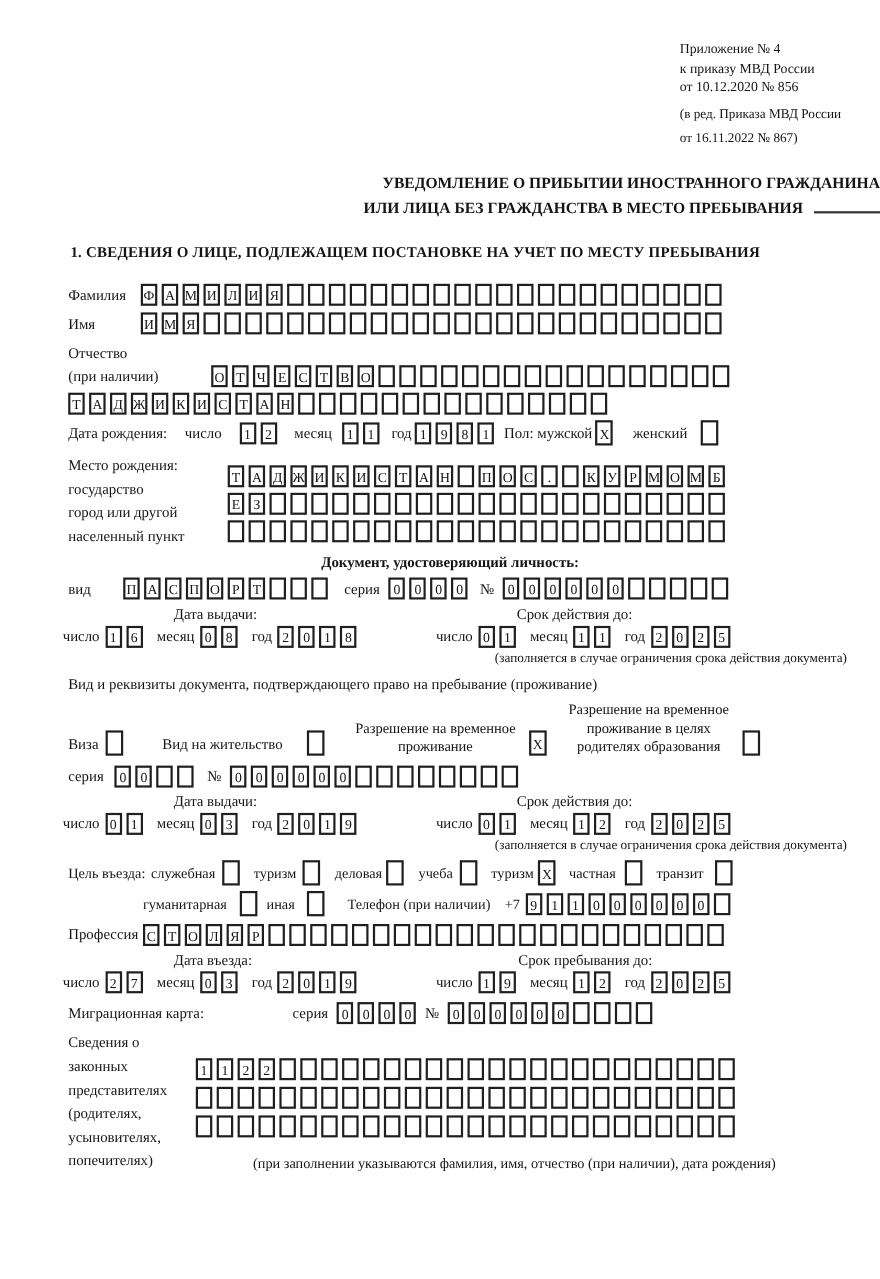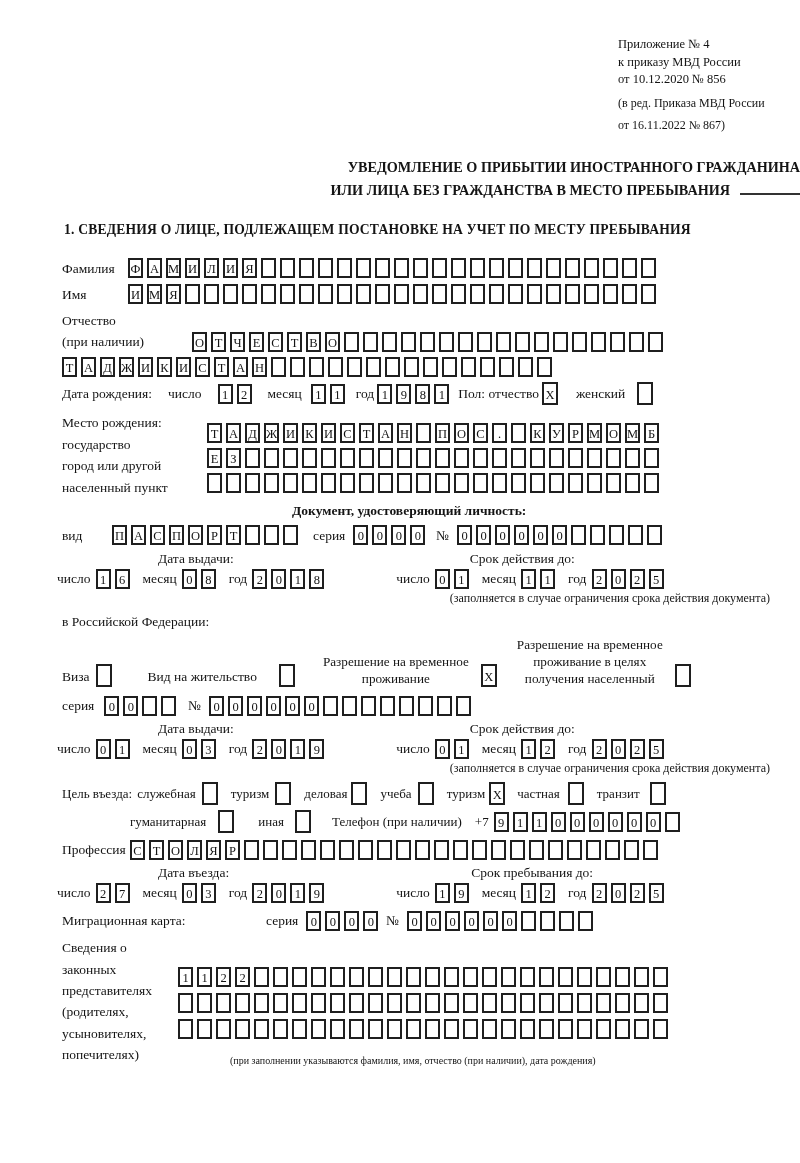--- a/index.html
+++ b/index.html
@@ -80,21 +80,21 @@
   </div>
 
   <div class="row" style="margin-bottom:7px">
     <span class="lbl" style="width:106px">Дата рождения:</span>
     <span class="lbl">число</span>
     <span class="cells" style="margin-left:16px"><span class="cell">1</span><span class="cell">2</span></span>
     <span class="lbl" style="margin-left:12px">месяц</span>
     <span class="cells" style="margin-left:9px"><span class="cell">1</span><span class="cell">1</span></span>
     <span class="lbl" style="margin-left:7px">год</span>
     <span class="cells" style="margin-left:3px"><span class="cell">1</span><span class="cell">9</span><span class="cell">8</span><span class="cell">1</span></span>
-    <span class="lbl" style="margin-left:5px">Пол: отчество</span>
+    <span class="lbl" style="margin-left:5px">Пол: мужской</span>
     <span class="cells check" style="margin-left:3px"><span class="cell">X</span></span>
     <span class="lbl" style="margin-left:14px">женский</span>
     <span class="cells check" style="margin-left:12px"><span class="cell"></span></span>
   </div>
 
   <div class="row top">
     <div class="lbl labcol" style="width:145px">
       <div>Место рождения:</div>
       <div>государство</div>
       <div>город или другой</div>
@@ -135,36 +135,36 @@
       <span>число</span>
       <span class="cells"><span class="cell">0</span><span class="cell">1</span></span>
       <span class="gl">месяц</span>
       <span class="cells"><span class="cell">1</span><span class="cell">1</span></span>
       <span class="gl">год</span>
       <span class="cells"><span class="cell">2</span><span class="cell">0</span><span class="cell">2</span><span class="cell">5</span></span>
     </div>
   </div>
   <div class="note">(заполняется в случае ограничения срока действия документа)</div>
 
-  <div class="plain">в Российской Федерации:</div>
+  <div class="plain">Вид и реквизиты документа, подтверждающего право на пребывание (проживание)</div>
 
   <div class="row top" style="margin-top:4px">
     <span class="lbl">Виза</span>
     <span class="cells check" style="margin-left:6px"><span class="cell"></span></span>
     <span class="lbl" style="margin-left:32px">Вид на жительство</span>
     <span class="cells check" style="margin-left:22px"><span class="cell"></span></span>
     <span class="lbl center-lbl" style="margin-left:24px">
       <div>Разрешение на временное</div>
       <div>проживание</div>
     </span>
     <span class="cells check" style="margin-left:12px"><span class="cell">X</span></span>
     <span class="lbl center-lbl" style="margin-left:16px">
       <div>Разрешение на временное</div>
       <div>проживание в целях</div>
-      <div>получения населенный</div>
+      <div>родителях образования</div>
     </span>
     <span class="cells check" style="margin-left:12px"><span class="cell"></span></span>
   </div>
 
   <div class="row" style="margin-top:8px">
     <span class="lbl">серия</span>
     <span class="cells" style="margin-left:10px"><span class="cell">0</span><span class="cell">0</span><span class="cell"></span><span class="cell"></span></span>
     <span class="lbl" style="margin-left:8px">№</span>
     <span class="cells" style="margin-left:8px"><span class="cell">0</span><span class="cell">0</span><span class="cell">0</span><span class="cell">0</span><span class="cell">0</span><span class="cell">0</span><span class="cell"></span><span class="cell"></span><span class="cell"></span><span class="cell"></span><span class="cell"></span><span class="cell"></span><span class="cell"></span><span class="cell"></span></span>
   </div>
@@ -207,21 +207,21 @@
     <span class="cells check" style="margin-left:4px"><span class="cell">X</span></span>
     <span class="lbl" style="margin-left:8px">частная</span>
     <span class="cells check" style="margin-left:8px"><span class="cell"></span></span>
     <span class="lbl" style="margin-left:9px">транзит</span>
     <span class="cells check" style="margin-left:10px"><span class="cell"></span></span>
   </div>
 
   <div class="row" style="font-size:13px; margin-left:130px; margin-top:5px">
     <span class="lbl">гуманитарная</span>
     <span class="cells check" style="margin-left:12px"><span class="cell"></span></span>
-    <span class="lbl" style="margin-left:20px">иная</span>
+    <span class="lbl" style="margin-left:4px">иная</span>
     <span class="cells check" style="margin-left:11px"><span class="cell"></span></span>
     <span class="lbl" style="margin-left:17px">Телефон (при наличии)</span>
     <span class="lbl" style="margin-left:13px">+7</span>
     <span class="cells" style="margin-left:5px"><span class="cell">9</span><span class="cell">1</span><span class="cell">1</span><span class="cell">0</span><span class="cell">0</span><span class="cell">0</span><span class="cell">0</span><span class="cell">0</span><span class="cell">0</span><span class="cell"></span></span>
   </div>
 
   <div class="row" style="margin-top:6px">
     <div class="lbl" style="width:68px">Профессия</div>
     <div class="cells"><span class="cell">С</span><span class="cell">Т</span><span class="cell">О</span><span class="cell">Л</span><span class="cell">Я</span><span class="cell">Р</span><span class="cell"></span><span class="cell"></span><span class="cell"></span><span class="cell"></span><span class="cell"></span><span class="cell"></span><span class="cell"></span><span class="cell"></span><span class="cell"></span><span class="cell"></span><span class="cell"></span><span class="cell"></span><span class="cell"></span><span class="cell"></span><span class="cell"></span><span class="cell"></span><span class="cell"></span><span class="cell"></span><span class="cell"></span><span class="cell"></span><span class="cell"></span><span class="cell"></span></div>
   </div>
@@ -263,17 +263,17 @@
       <div>законных</div>
       <div>представителях</div>
       <div>(родителях,</div>
       <div>усыновителях,</div>
       <div>попечителях)</div>
     </div>
     <div class="boxcol">
       <div class="cells" style="margin-bottom:6px"><span class="cell">1</span><span class="cell">1</span><span class="cell">2</span><span class="cell">2</span><span class="cell"></span><span class="cell"></span><span class="cell"></span><span class="cell"></span><span class="cell"></span><span class="cell"></span><span class="cell"></span><span class="cell"></span><span class="cell"></span><span class="cell"></span><span class="cell"></span><span class="cell"></span><span class="cell"></span><span class="cell"></span><span class="cell"></span><span class="cell"></span><span class="cell"></span><span class="cell"></span><span class="cell"></span><span class="cell"></span><span class="cell"></span><span class="cell"></span></div>
       <div class="cells" style="margin-bottom:6px"><span class="cell"></span><span class="cell"></span><span class="cell"></span><span class="cell"></span><span class="cell"></span><span class="cell"></span><span class="cell"></span><span class="cell"></span><span class="cell"></span><span class="cell"></span><span class="cell"></span><span class="cell"></span><span class="cell"></span><span class="cell"></span><span class="cell"></span><span class="cell"></span><span class="cell"></span><span class="cell"></span><span class="cell"></span><span class="cell"></span><span class="cell"></span><span class="cell"></span><span class="cell"></span><span class="cell"></span><span class="cell"></span><span class="cell"></span></div>
       <div class="cells"><span class="cell"></span><span class="cell"></span><span class="cell"></span><span class="cell"></span><span class="cell"></span><span class="cell"></span><span class="cell"></span><span class="cell"></span><span class="cell"></span><span class="cell"></span><span class="cell"></span><span class="cell"></span><span class="cell"></span><span class="cell"></span><span class="cell"></span><span class="cell"></span><span class="cell"></span><span class="cell"></span><span class="cell"></span><span class="cell"></span><span class="cell"></span><span class="cell"></span><span class="cell"></span><span class="cell"></span><span class="cell"></span><span class="cell"></span></div>
-      <div style="font-size:10px; margin:16px 5px 0 52px">(при заполнении указываются фамилия, имя, отчество (при наличии), дата рождения)</div>
+      <div style="font-size:13px; margin:16px 5px 0 52px">(при заполнении указываются фамилия, имя, отчество (при наличии), дата рождения)</div>
     </div>
   </div>
 
 </div>
 
 </body></html>

